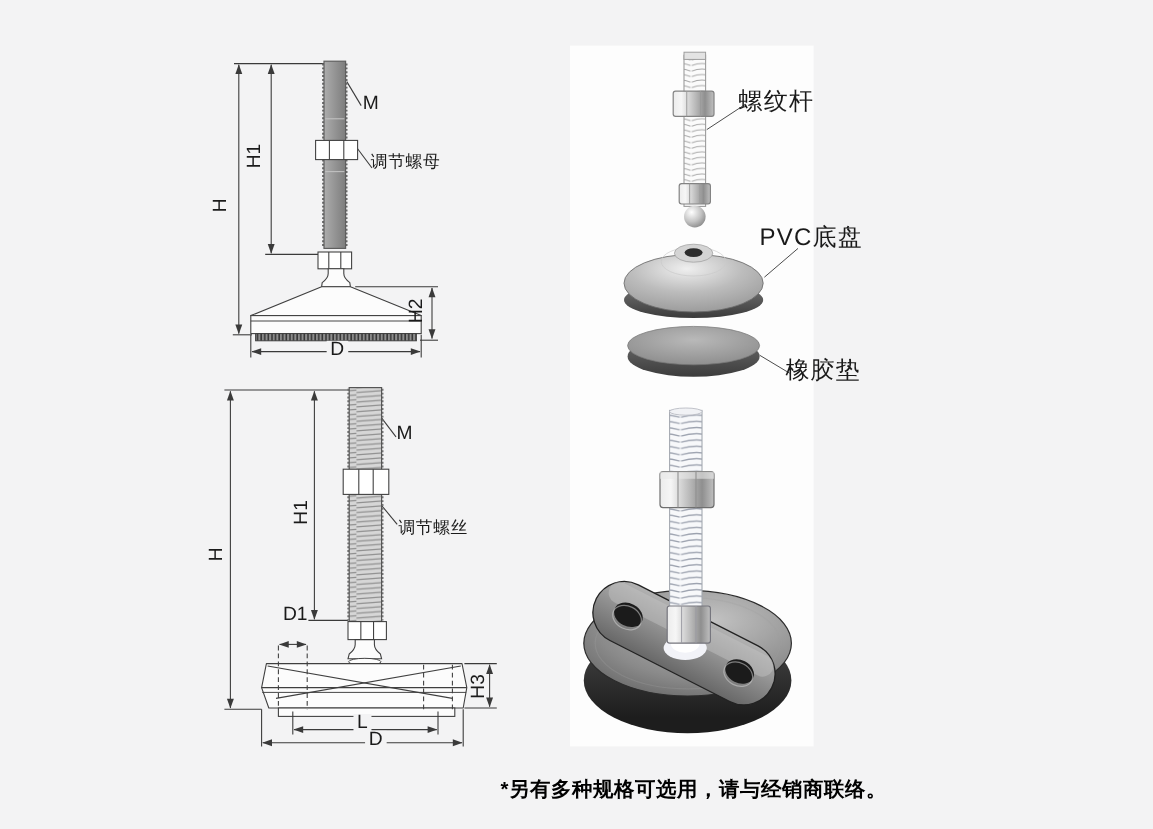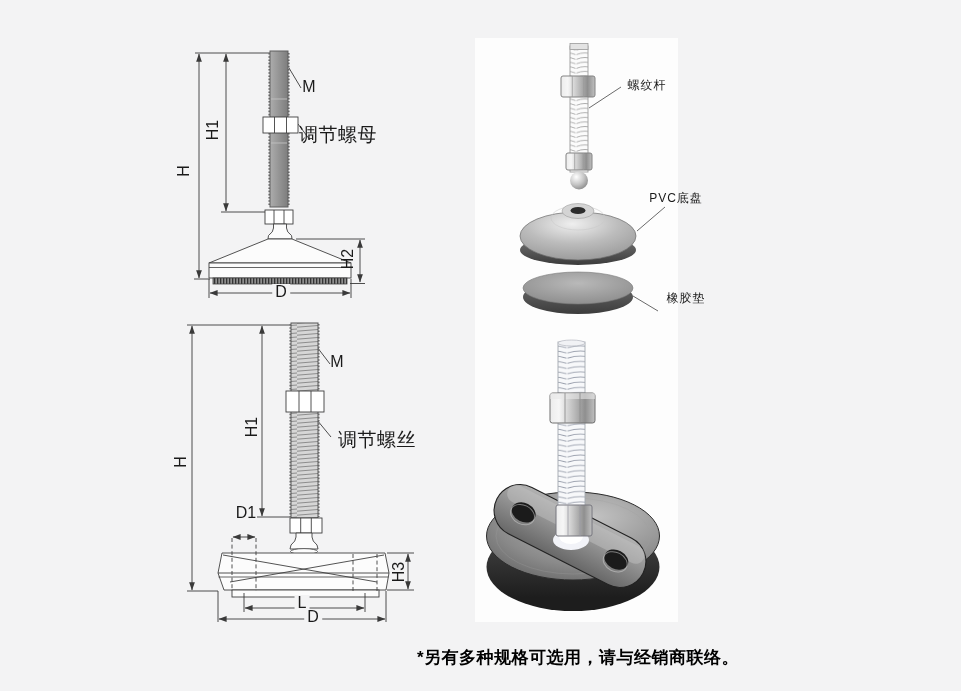--- a/index.html
+++ b/index.html
@@ -3,22 +3,22 @@
 <meta charset="utf-8">
 <style>
   html,body{margin:0;padding:0;background:#e9e9ea;}
   .stage{position:relative;width:961px;height:691px;background:#f3f3f4;overflow:hidden;
          font-family:"Liberation Sans","DejaVu Sans",sans-serif;color:#151515;}
   .photo-panel{position:absolute;left:475px;top:38px;width:203px;height:584px;background:#fdfdfd;}
   svg.art{position:absolute;left:0;top:0;}
   .lbl{position:absolute;transform:translate(-50%,-50%);font-size:16px;line-height:1;
        white-space:nowrap;color:#1a1a1a;}
   .lbl.rot{transform:translate(-50%,-50%) rotate(-90deg);}
-  .lbl.cjk{font-size:19px;letter-spacing:.5px;}
-  .lbl.pn{font-size:12px;letter-spacing:1px;}
+  .lbl.cjk{font-size:14px;letter-spacing:.5px;}
+  .lbl.pn{font-size:20px;letter-spacing:1px;}
   .lbl.brk{background:#f3f3f4;padding:0 3px;}
   .footnote{position:absolute;left:417px;top:646px;font-size:17px;font-weight:700;
             letter-spacing:.5px;color:#000;white-space:nowrap;text-align:right;}
 </style>
 </head>
 <body>
 
 <div class="stage">
 
   <div class="photo-panel"></div>
@@ -259,24 +259,24 @@
   <div class="lbl" style="left:309px;top:87px">M</div>
   <div class="lbl rot" style="left:213px;top:130px">H1</div>
   <div class="lbl rot" style="left:184px;top:171px">H</div>
   <div class="lbl cjk" style="left:338px;top:134px">调节螺母</div>
   <div class="lbl rot" style="left:348px;top:259px">H2</div>
   <div class="lbl brk" style="left:281px;top:292px">D</div>
 
   <div class="lbl" style="left:337px;top:362px">M</div>
   <div class="lbl rot" style="left:252px;top:427px">H1</div>
   <div class="lbl rot" style="left:181px;top:462px">H</div>
-  <div class="lbl cjk" style="left:377px;top:439px">调节螺丝</div>
+  <div class="lbl cjk" style="left:361px;top:439px">调节螺丝</div>
   <div class="lbl" style="left:246px;top:513px">D1</div>
   <div class="lbl rot" style="left:399px;top:572px">H3</div>
   <div class="lbl brk" style="left:302px;top:603px">L</div>
   <div class="lbl brk" style="left:313px;top:617px">D</div>
 
   <div class="lbl pn" style="left:647px;top:85px">螺纹杆</div>
   <div class="lbl pn" style="left:676px;top:198px">PVC底盘</div>
-  <div class="lbl pn" style="left:686px;top:298px">橡胶垫</div>
+  <div class="lbl pn" style="left:686px;top:309px">橡胶垫</div>
 
   <div class="footnote">*另有多种规格可选用，请与经销商联络。</div>
 </div>
 
 </body></html>

